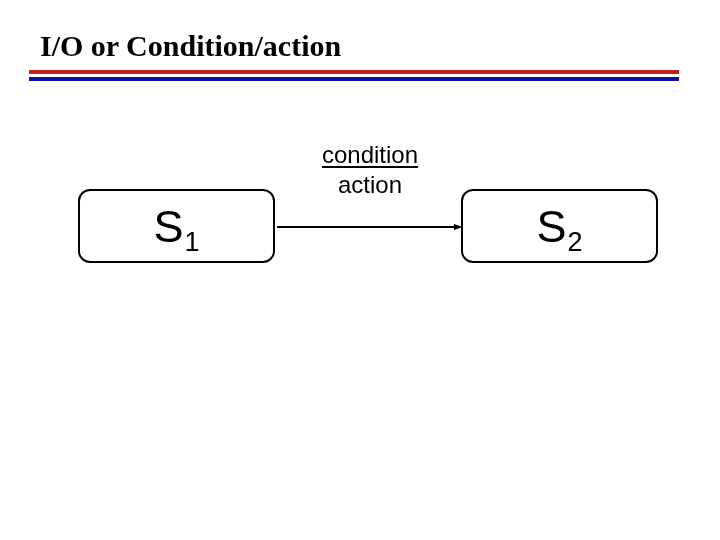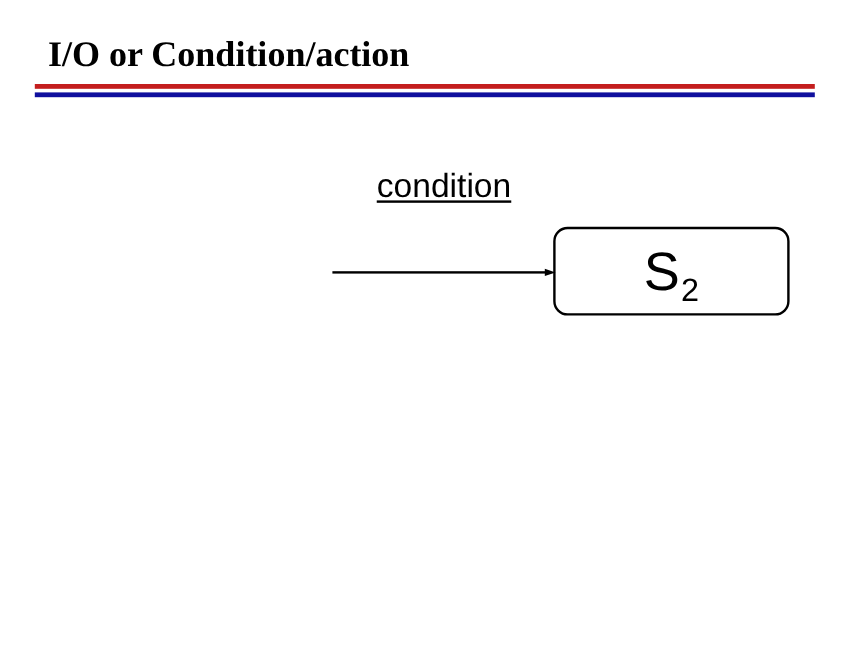--- a/index.html
+++ b/index.html
@@ -43,21 +43,21 @@
     width: 650px;
     height: 4px;
     background: #10109e;
   }
   .transition-label {
     position: absolute;
     left: 270px;
     top: 140px;
     width: 200px;
     text-align: center;
-    font-size: 28px;
+    font-size: 24px;
     line-height: 30px;
     color: #000000;
   }
   .transition-condition {
     text-decoration: underline;
     text-decoration-thickness: 2px;
     text-underline-offset: 3px;
   }
   .state-box {
     position: absolute;
@@ -107,22 +107,26 @@
 
 <div class="slide">
 
   <h1 class="slide-title">I/O or Condition/action</h1>
 
   <div class="underline-red"></div>
   <div class="underline-blue"></div>
 
   <div class="transition-label">
     <div class="transition-condition">condition</div>
+    <div class="transition-action">action</div>
   </div>
 
+  <div class="state-box left">
+    <span><span>S</span><span class="state-sub">1</span></span>
+  </div>
 
   <div class="state-box right">
     <span><span>S</span><span class="state-sub">2</span></span>
   </div>
 
   <div class="arrow-line"></div>
   <div class="arrow-head"></div>
 
 </div>
 

